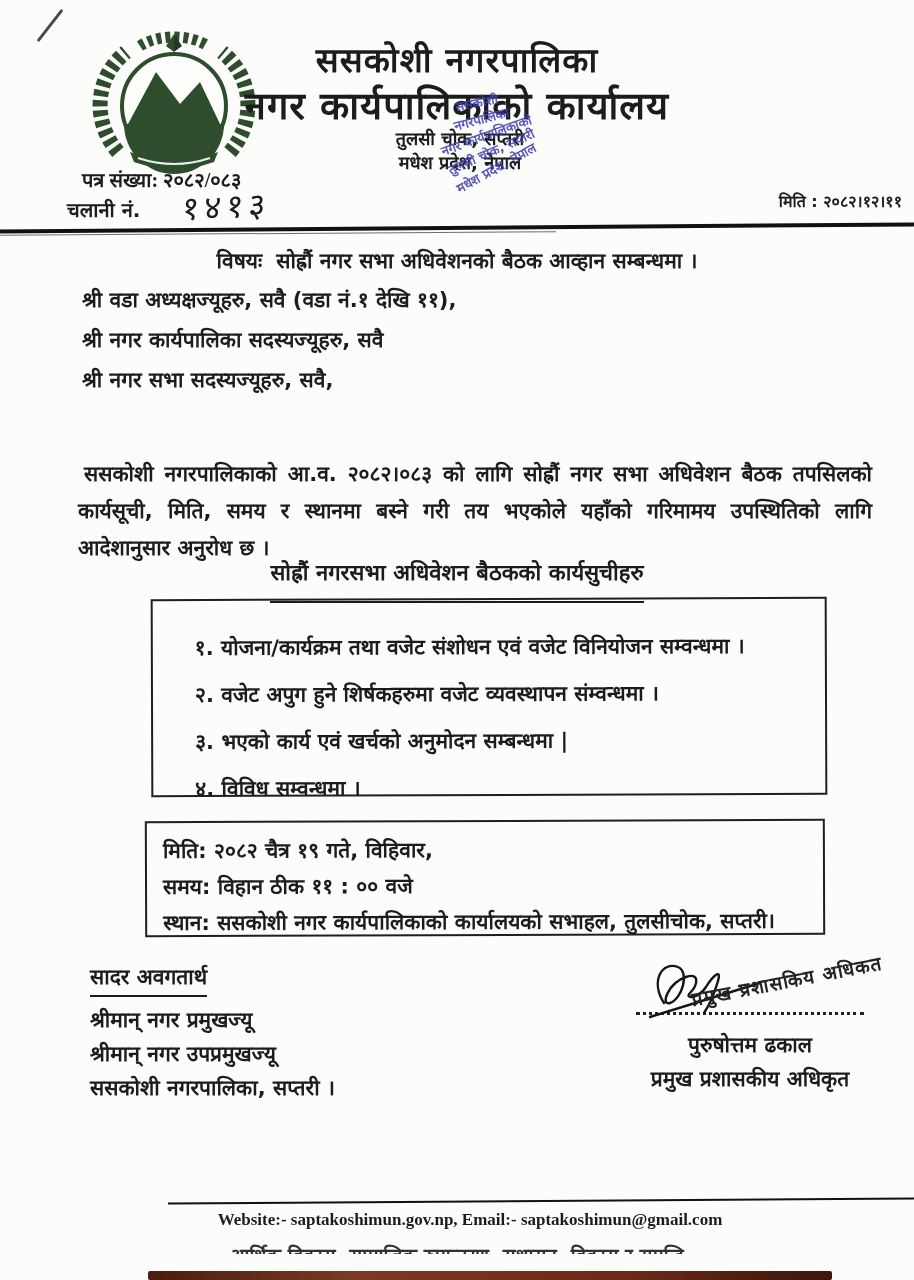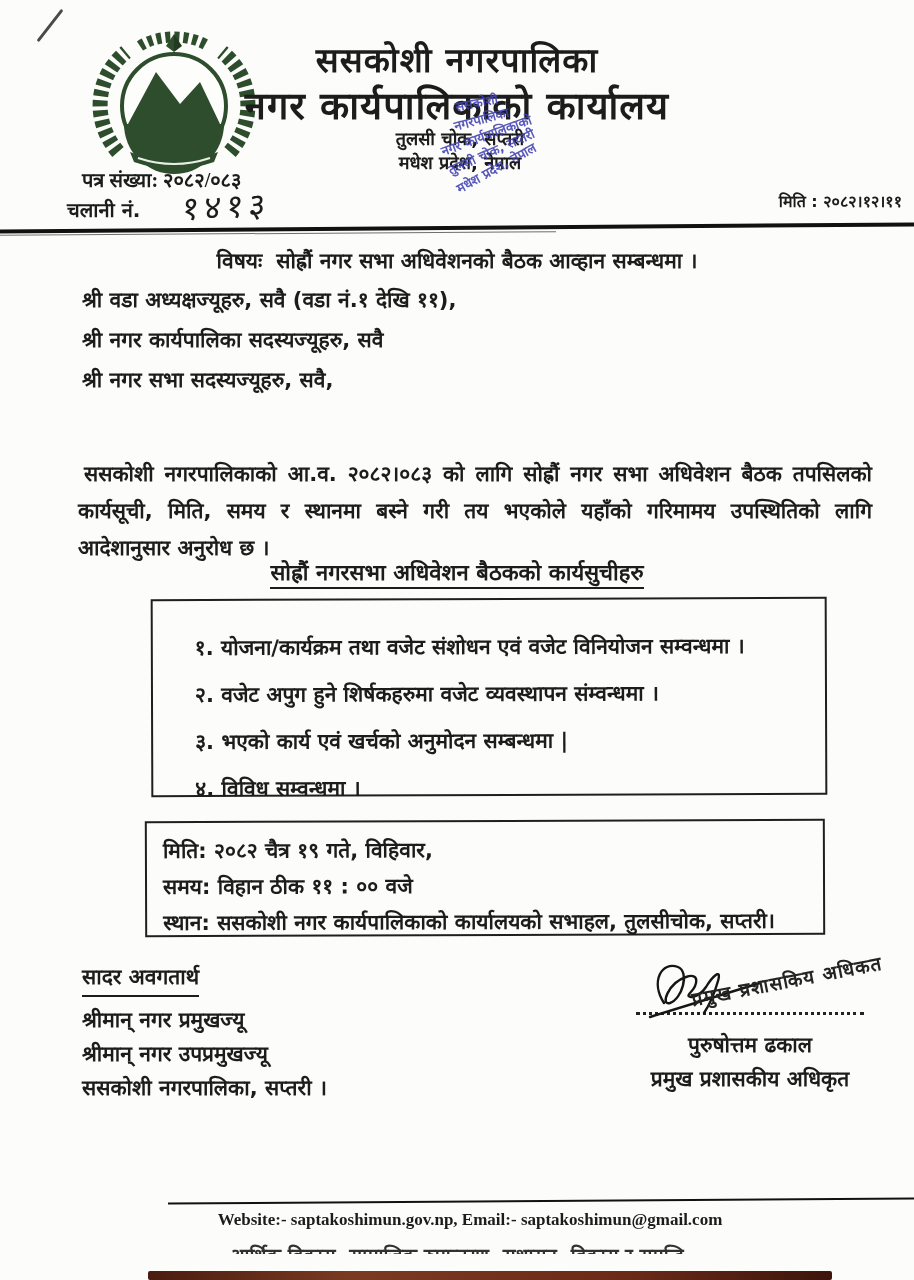--- a/index.html
+++ b/index.html
@@ -35,30 +35,30 @@
   .rule-top{left:-4px;top:226px;width:922px;height:4px;background:#111;transform:rotate(-0.45deg);}
   .rule-top-echo{left:-4px;top:233px;width:560px;height:1px;background:#333;transform:rotate(-0.35deg);opacity:.7;}
   
   .subject{left:0;top:246px;width:100%;text-align:center;font-size:21px;font-weight:bold;}
   .subject .lbl{margin-right:14px;}
   .recipients{left:82px;top:280px;font-size:21px;font-weight:bold;line-height:40px;}
   .body-par{left:78px;top:444px;width:794px;font-size:21px;font-weight:bold;
     line-height:37px;text-align:justify;text-indent:6px;margin-top:12px;}
   
   .agenda-head{left:0;top:556px;width:100%;text-align:center;font-size:22px;font-weight:bold;}
-  .agenda-head span{border-bottom:2px solid #1c1c1c;padding-bottom:2px;}
+  .agenda-head span{border-bottom:2px solid #1c1c1c;padding-bottom:16px;}
   .agenda-box{left:151px;top:598px;width:676px;height:198px;border:2px solid #1f1f1f;
     box-sizing:border-box;padding:24px 20px 0 42px;transform:rotate(-0.2deg);}
   .agenda-box div{font-size:21px;font-weight:bold;line-height:47px;white-space:nowrap;}
   
   .sched-box{left:145px;top:820px;width:680px;height:116px;border:2px solid #1f1f1f;
     box-sizing:border-box;padding:10px 14px 0 16px;transform:rotate(-0.2deg);}
   .sched-box div{font-size:21px;font-weight:bold;line-height:36px;white-space:nowrap;}
   
-  .closing{left:82px;top:960px;font-size:21px;font-weight:bold;line-height:34px;}
+  .closing{left:90px;top:960px;font-size:21px;font-weight:bold;line-height:34px;}
   .closing .u{border-bottom:2px solid #1c1c1c;padding-bottom:1px;display:inline-block;margin-bottom:6px;}
   .sig-svg{left:642px;top:955px;}
   .sig-dots{left:636px;top:1002px;width:228px;border-bottom:3px dotted #222;height:10px;}
   .sig-note{left:690px;top:968px;font-size:19px;font-weight:bold;color:#242424;
     transform:rotate(-11deg);white-space:nowrap;letter-spacing:1px;}
   .sig-name{left:610px;top:1030px;width:280px;text-align:center;font-size:21px;font-weight:bold;}
   .sig-title{left:600px;top:1064px;width:300px;text-align:center;font-size:21px;font-weight:bold;}
   
   .rule-bottom{left:168px;top:1200px;width:748px;height:2px;background:#111;transform:rotate(-0.4deg);}
   .footer-contact{left:0;top:1210px;width:940px;text-align:center;

